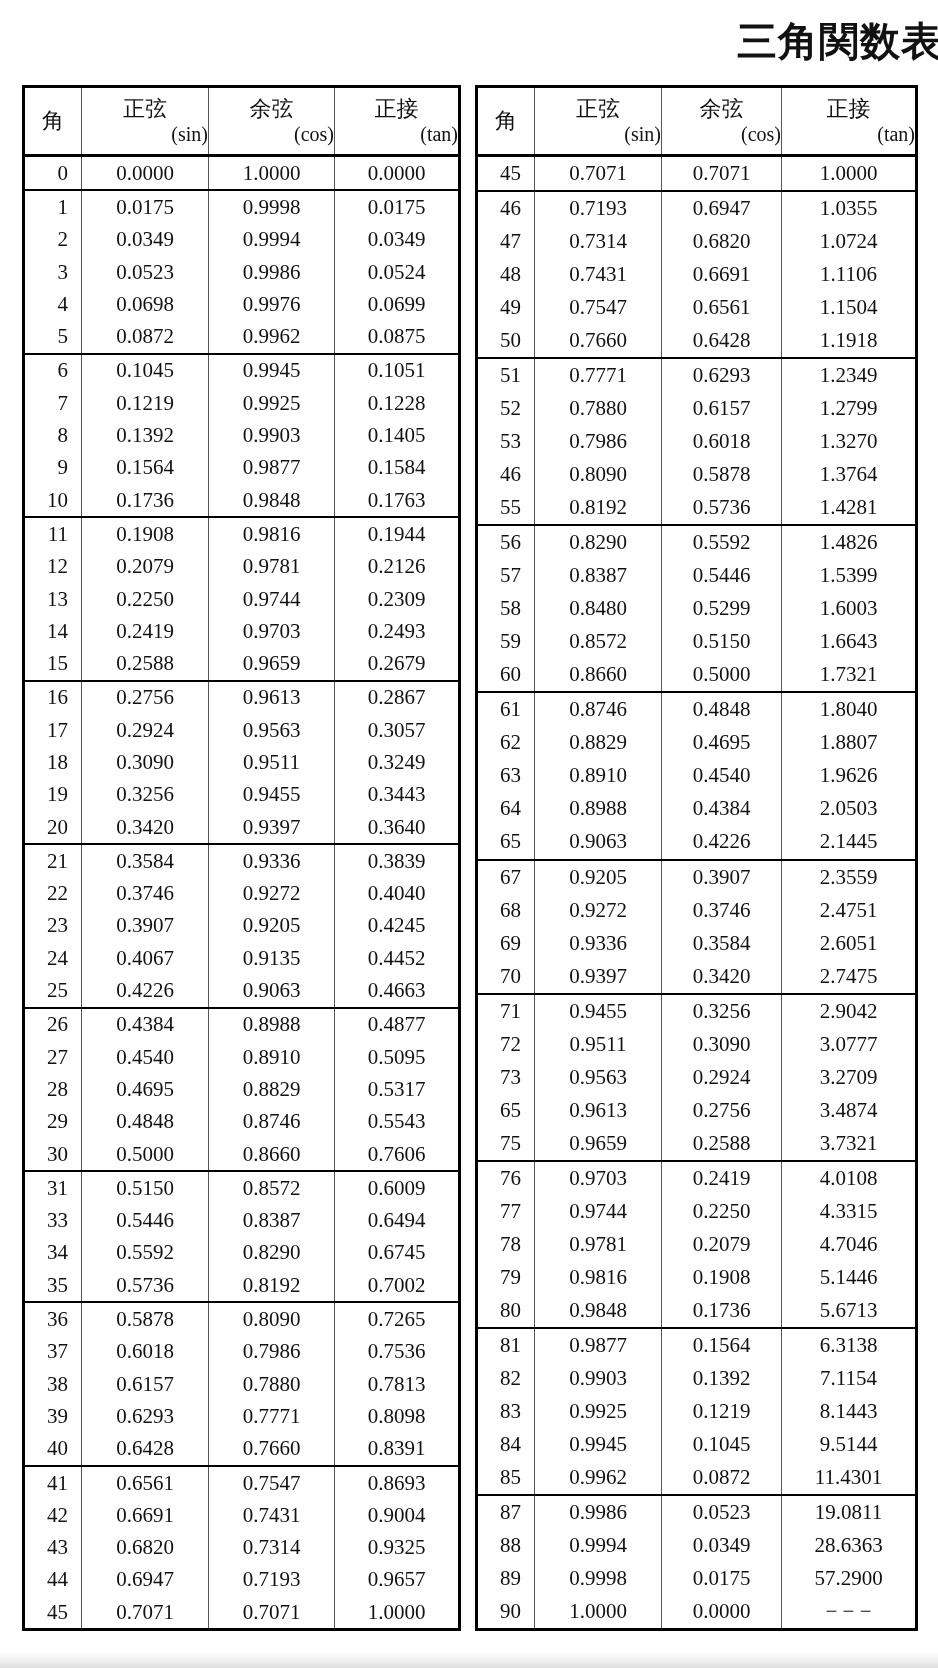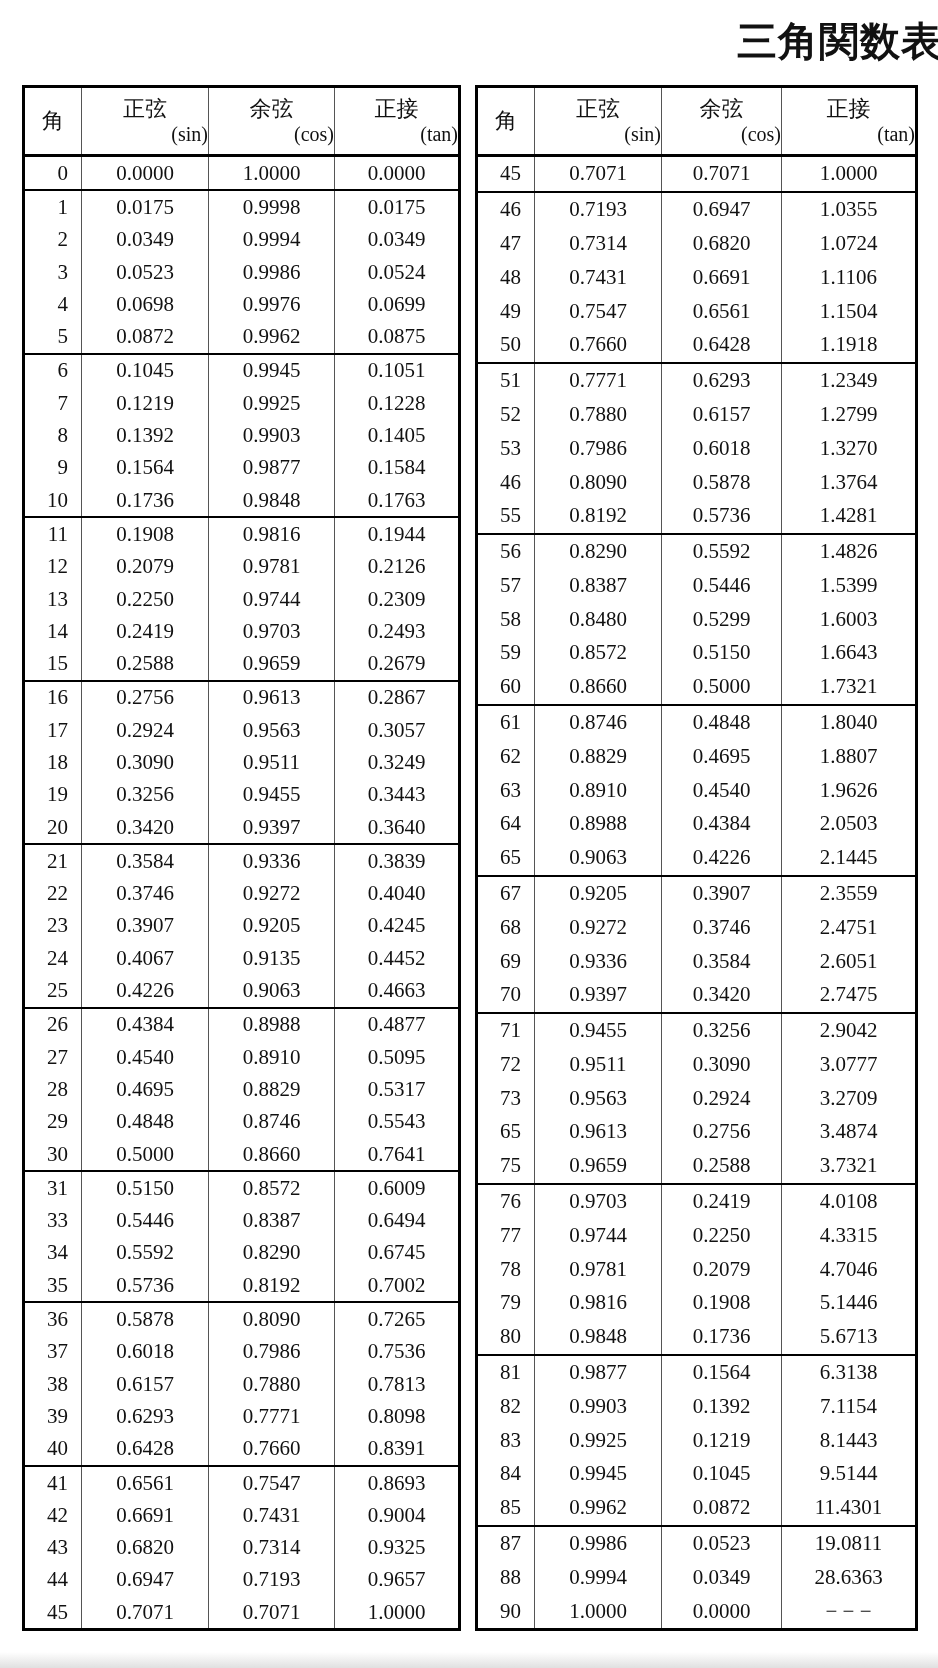--- a/index.html
+++ b/index.html
@@ -249,21 +249,21 @@
         <tr>
           <td class="angle">29</td>
           <td class="val">0.4848</td>
           <td class="val">0.8746</td>
           <td class="val">0.5543</td>
         </tr>
         <tr class="group-end">
           <td class="angle">30</td>
           <td class="val">0.5000</td>
           <td class="val">0.8660</td>
-          <td class="val">0.7641</td>
+          <td class="val">0.7606</td>
         </tr>
         <tr>
           <td class="angle">31</td>
           <td class="val">0.5150</td>
           <td class="val">0.8572</td>
           <td class="val">0.6009</td>
         </tr>
         <tr>
           <td class="angle">33</td>
           <td class="val">0.5446</td>
@@ -615,20 +615,26 @@
           <td class="val">0.9986</td>
           <td class="val">0.0523</td>
           <td class="val">19.0811</td>
         </tr>
         <tr>
           <td class="angle">88</td>
           <td class="val">0.9994</td>
           <td class="val">0.0349</td>
           <td class="val">28.6363</td>
         </tr>
+        <tr>
+          <td class="angle">89</td>
+          <td class="val">0.9998</td>
+          <td class="val">0.0175</td>
+          <td class="val">57.2900</td>
+        </tr>
         <tr class="group-end">
           <td class="angle">90</td>
           <td class="val">1.0000</td>
           <td class="val">0.0000</td>
           <td class="val">− − −</td>
         </tr>
       </tbody>
   </table>
 
 </div>

